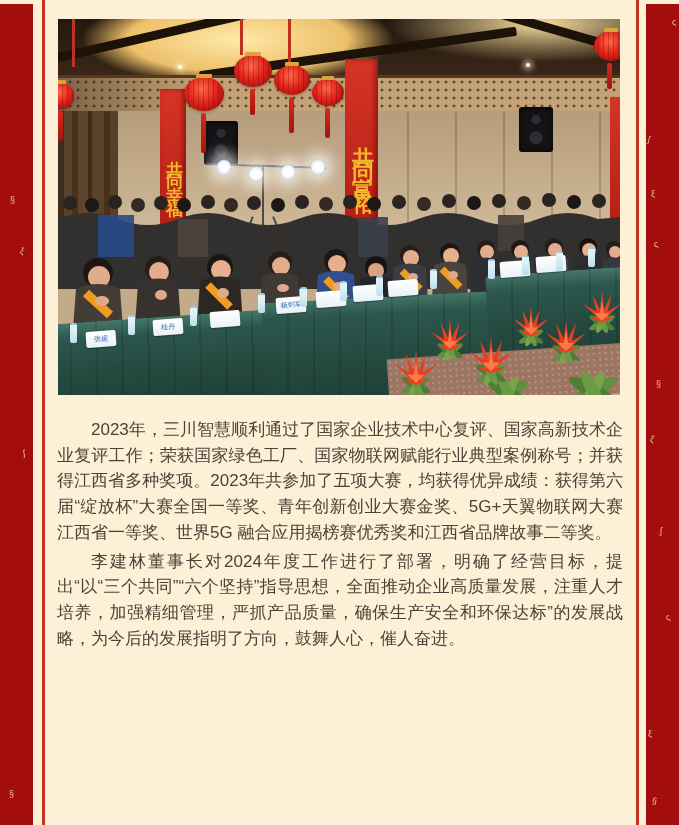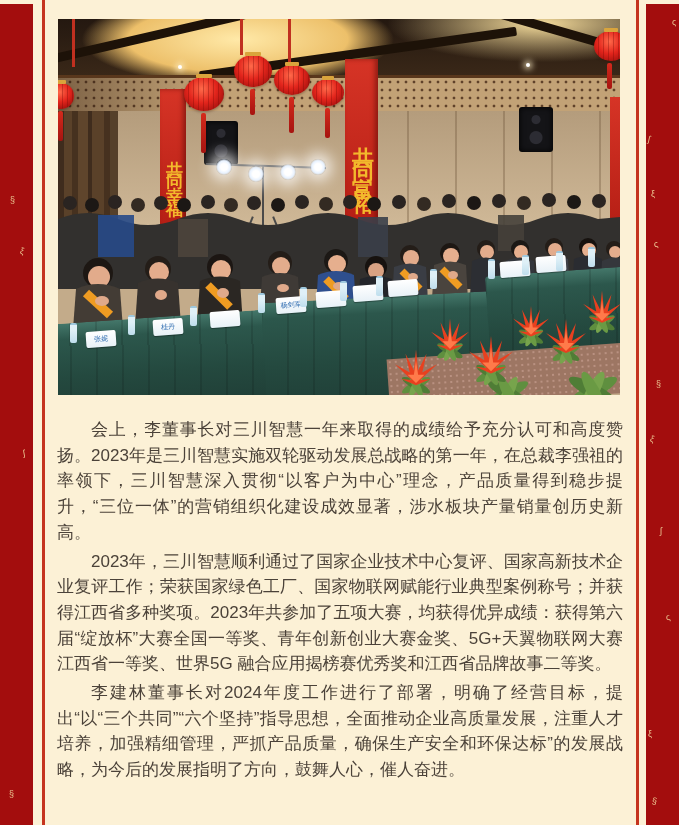--- a/index.html
+++ b/index.html
@@ -304,18 +304,17 @@
       <use href="#plant" transform="translate(28,92) scale(1.05)"></use>
       <use href="#plant" transform="translate(62,58) scale(0.95)"></use>
       <use href="#plant" transform="translate(103,80) scale(1.1)"></use>
       <use href="#plant" transform="translate(143,44) scale(0.9)"></use>
       <use href="#plant" transform="translate(178,60) scale(1.0)"></use>
       <use href="#plant" transform="translate(214,30) scale(0.95)"></use>
     </svg>
   </div>
 
   <div class="article">
-    <p>会上，李董事长对三川智慧一年来取得的成绩给予充分认可和高度赞扬。2023年是三川智慧实施双轮驱动发展总战略的第一年，在总裁李强祖的率领下，三川智慧深入贯彻“以客户为中心”理念，产品质量得到稳步提升，“三位一体”的营销组织化建设成效显著，涉水板块产量销量创历史新高。</p>
     <p>2023年，三川智慧顺利通过了国家企业技术中心复评、国家高新技术企业复评工作；荣获国家绿色工厂、国家物联网赋能行业典型案例称号；并获得江西省多种奖项。2023年共参加了五项大赛，均获得优异成绩：获得第六届“绽放杯”大赛全国一等奖、青年创新创业大赛金奖、5G+天翼物联网大赛江西省一等奖、世界5G 融合应用揭榜赛优秀奖和江西省品牌故事二等奖。</p>
     <p>李建林董事长对2024年度工作进行了部署，明确了经营目标，提出“以“三个共同”“六个坚持”指导思想，全面推动企业高质量发展，注重人才培养，加强精细管理，严抓产品质量，确保生产安全和环保达标”的发展战略，为今后的发展指明了方向，鼓舞人心，催人奋进。</p>
   </div>
 
 </div>
 
 </body></html>

